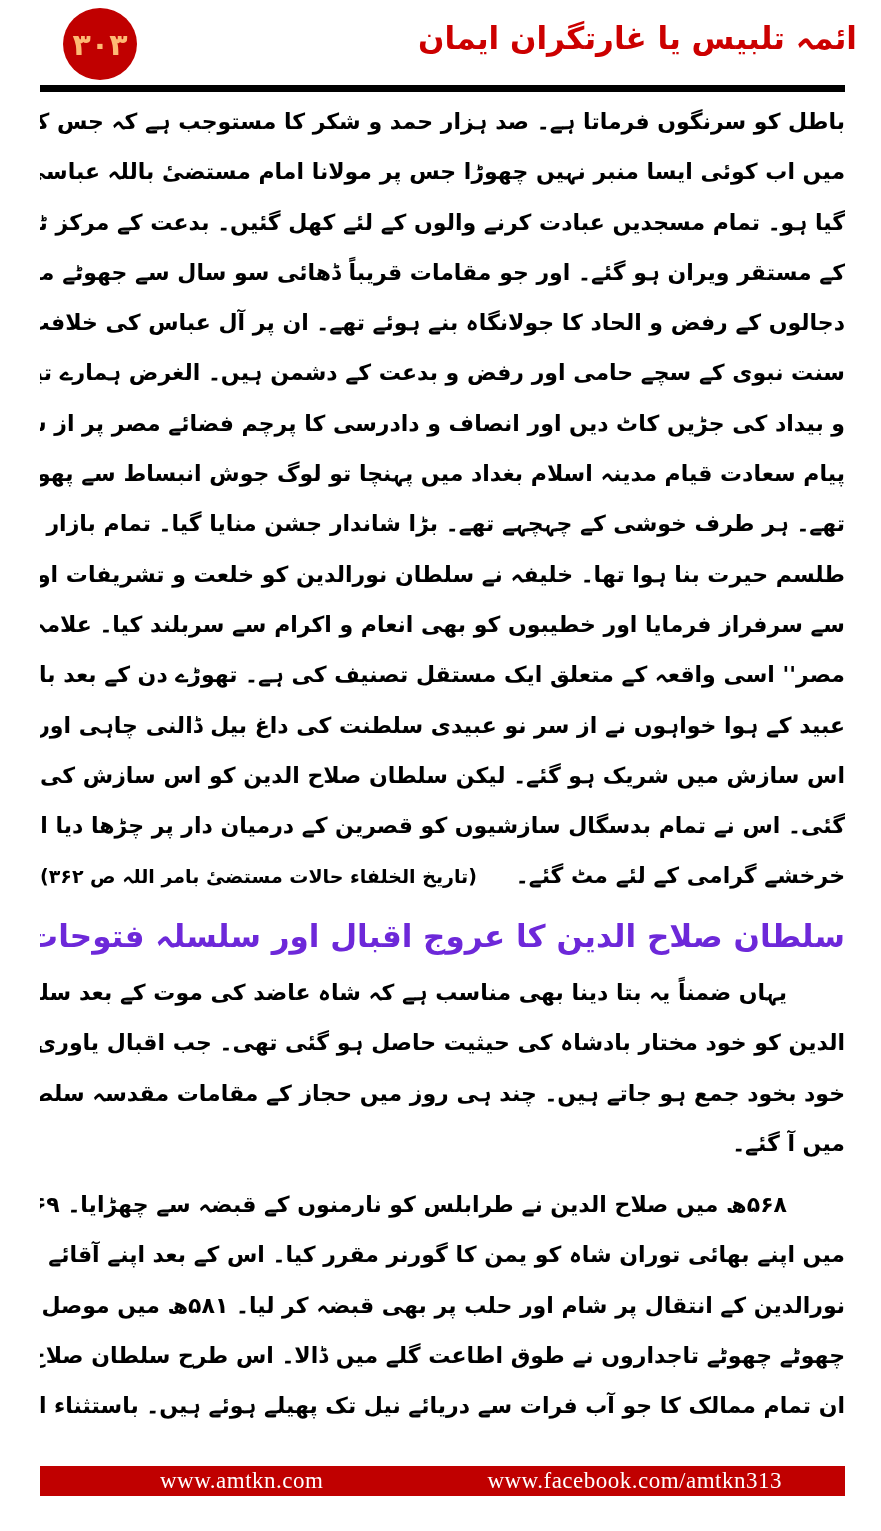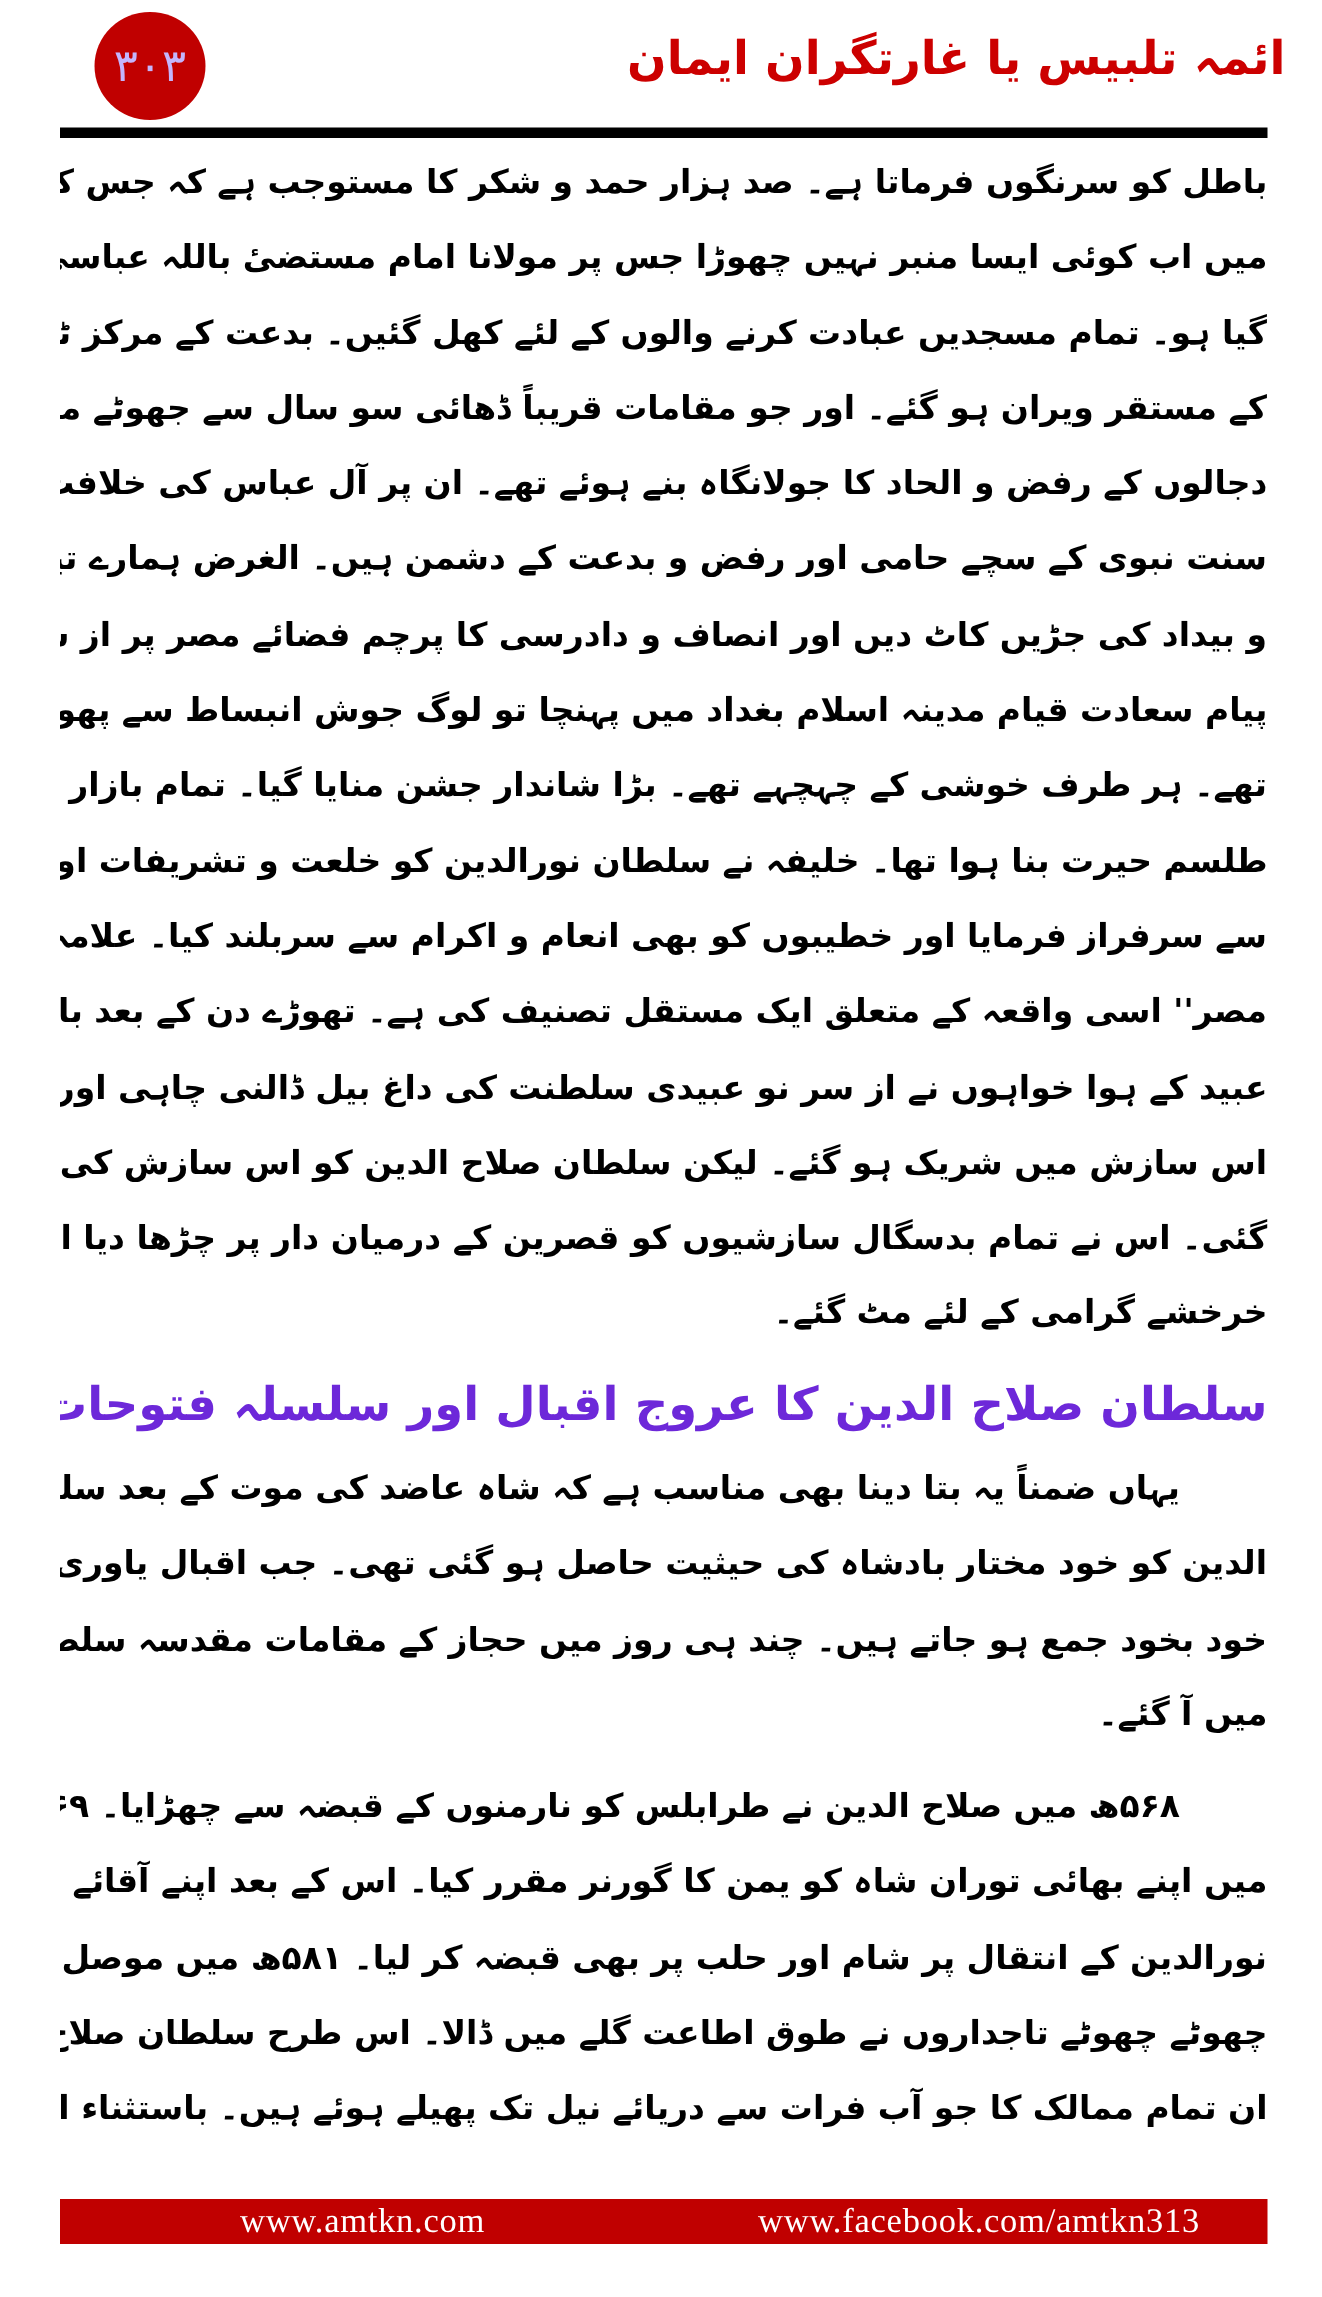--- a/index.html
+++ b/index.html
@@ -12,21 +12,21 @@
   }
   .page { position: absolute; inset: 0; background: #fff; }
 
   
   .page-number-badge {
     position: absolute; left: 63px; top: 8px;
     width: 74px; height: 72px;
     background: var(--accent, #c00000);
     border-radius: 50%;
     display: flex; align-items: center; justify-content: center;
-    color: #c4b5fd; font-size: 30px; font-weight: normal;
+    color: #fdba74; font-size: 30px; font-weight: bold;
   }
   .book-title {
     position: absolute; right: 24px; top: 20px;
     color: var(--title-red, #cc0000);
     font-size: 31px; font-weight: bold;
     direction: rtl; text-align: right;
   }
   .header-rule {
     position: absolute; left: 40px; right: 36px; top: 85px;
     height: 7px; background: #000;
@@ -61,21 +61,21 @@
     direction: rtl; text-align: center;
     font-size: 31px; font-weight: bold; color: #6d28d9;
     overflow: hidden; white-space: nowrap;
   }
 
   
   .footer-bar {
     position: absolute; left: 40px; right: 36px; top: 1466px;
     height: 30px; background: var(--accent, #c00000);
     display: flex; align-items: center; justify-content: space-between;
-    padding: 0 45px 0 120px; box-sizing: border-box;
+    padding: 0 63px 0 120px; box-sizing: border-box;
   }
   .footer-bar span {
     color: #fff; font-family: "Liberation Serif", serif;
     font-size: 23px; letter-spacing: 0.5px;
   }
 </style>
 </head>
 <body>
 
 <div class="page">
@@ -99,20 +99,21 @@
     <div class="line">پیام سعادت قیام مدینہ اسلام بغداد میں پہنچا تو لوگ جوش انبساط سے پھولے جامہ میں نہ سماتے</div>
     <div class="line">تھے۔ ہر طرف خوشی کے چہچہے تھے۔ بڑا شاندار جشن منایا گیا۔ تمام بازار سجائے گئے۔ بغداد ایک</div>
     <div class="line">طلسم حیرت بنا ہوا تھا۔ خلیفہ نے سلطان نورالدین کو خلعت و تشریفات اور صلاح الدین کو علم و پرچم</div>
     <div class="line">سے سرفراز فرمایا اور خطیبوں کو بھی انعام و اکرام سے سربلند کیا۔ علامہ ابن جوزی نے ''النصر علی</div>
     <div class="line">مصر'' اسی واقعہ کے متعلق ایک مستقل تصنیف کی ہے۔ تھوڑے دن کے بعد باطنیوں اور خاندان بنی</div>
     <div class="line">عبید کے ہوا خواہوں نے از سر نو عبیدی سلطنت کی داغ بیل ڈالنی چاہی اور مصر کے چند امراء بھی</div>
     <div class="line">اس سازش میں شریک ہو گئے۔ لیکن سلطان صلاح الدین کو اس سازش کی بروقت اطلاع مل</div>
     <div class="line">گئی۔ اس نے تمام بدسگال سازشیوں کو قصرین کے درمیان دار پر چڑھا دیا اور اس طرح تمام</div>
     <div class="line split">
       <span>خرخشے گرامی کے لئے مٹ گئے۔</span>
+      <span class="cite">(تاریخ الخلفاء حالات مستضیٔ بامر اللہ ص ۳۶۲)</span>
     </div>
   </div>
 
   <div class="section-heading">سلطان صلاح الدین کا عروج اقبال اور سلسلہ فتوحات</div>
 
   <div class="text-col para2">
     <div class="line indent">یہاں ضمناً یہ بتا دینا بھی مناسب ہے کہ شاہ عاضد کی موت کے بعد سلطان صلاح</div>
     <div class="line">الدین کو خود مختار بادشاہ کی حیثیت حاصل ہو گئی تھی۔ جب اقبال یاوری کرتا ہے تو ترقی کے اسباب</div>
     <div class="line">خود بخود جمع ہو جاتے ہیں۔ چند ہی روز میں حجاز کے مقامات مقدسہ سلطنت مصر کے حیطہء اقتدار</div>
     <div class="line start">میں آ گئے۔</div>

